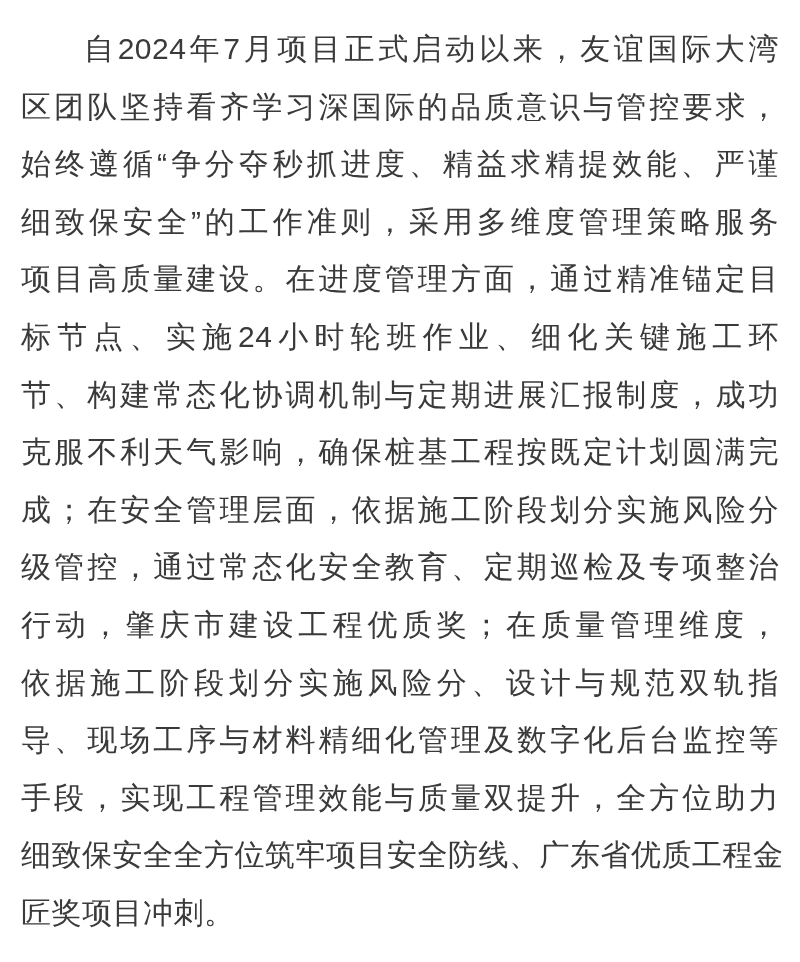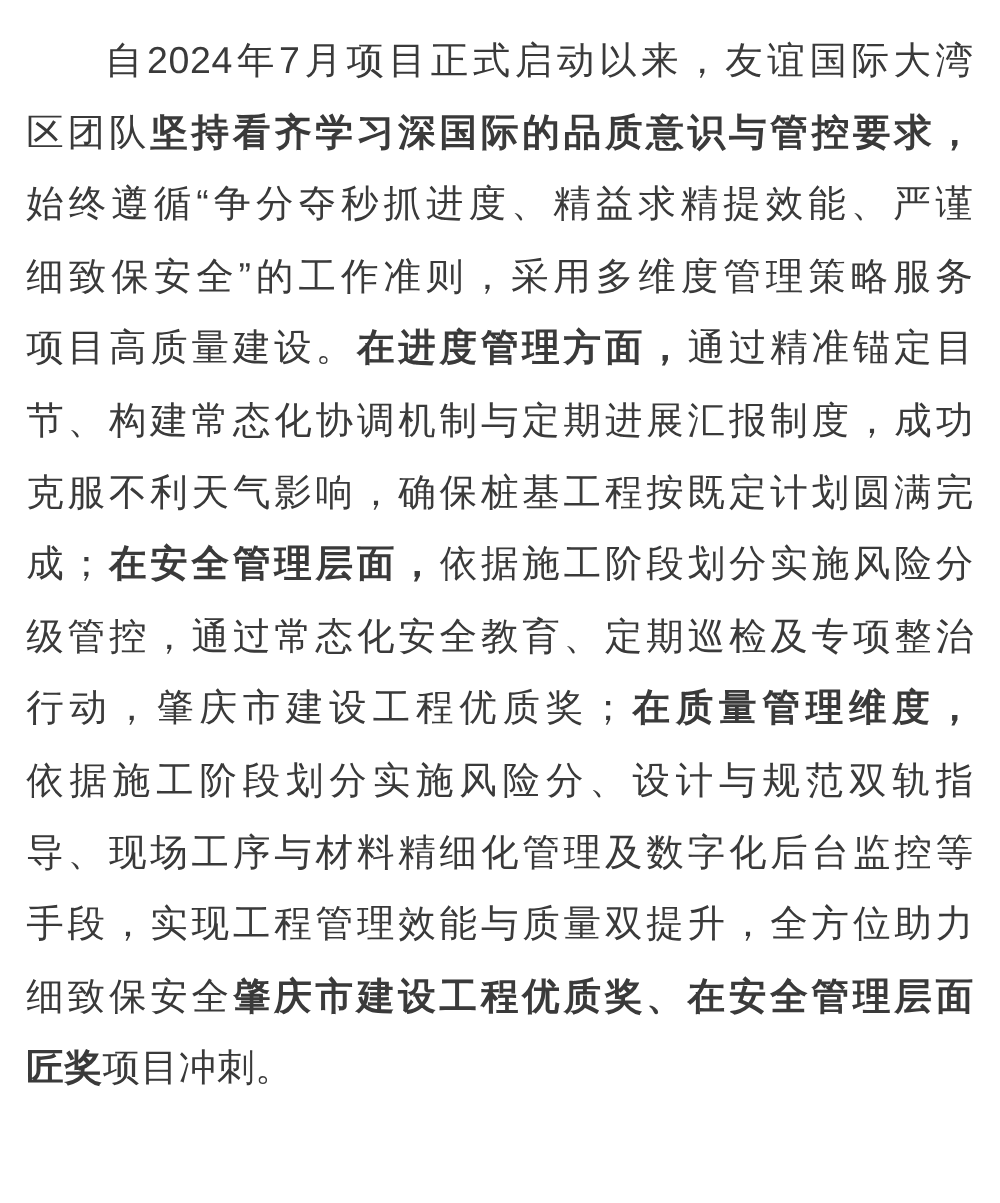--- a/index.html
+++ b/index.html
@@ -27,35 +27,36 @@
     text-align-last: justify;
     white-space: nowrap;
   }
   .line.indent {
     padding-left: 63px;
   }
   .line.last {
     text-align-last: left;
   }
   .seg.bold {
-    font-weight: 700;
+    font-weight: 400;
   }
 </style>
 </head>
 <body style="background: rgb(255, 255, 255);">
 
 <main class="article" style="color: rgb(58, 58, 58);">
     <div class="line indent"><span class="seg">自2024年7月项目正式启动以来，友谊国际大湾</span></div>
     <div class="line"><span class="seg">区团队</span><span class="seg bold">坚持看齐学习深国际的品质意识与管控要求，</span></div>
     <div class="line"><span class="seg">始终遵循“争分夺秒抓进度、精益求精提效能、严谨</span></div>
     <div class="line"><span class="seg">细致保安全”的工作准则，采用多维度管理策略服务</span></div>
     <div class="line"><span class="seg">项目高质量建设。</span><span class="seg bold">在进度管理方面，</span><span class="seg">通过精准锚定目</span></div>
+    <div class="line"><span class="seg">标节点、实施24小时轮班作业、细化关键施工环</span></div>
     <div class="line"><span class="seg">节、构建常态化协调机制与定期进展汇报制度，成功</span></div>
     <div class="line"><span class="seg">克服不利天气影响，确保桩基工程按既定计划圆满完</span></div>
     <div class="line"><span class="seg">成；</span><span class="seg bold">在安全管理层面，</span><span class="seg">依据施工阶段划分实施风险分</span></div>
     <div class="line"><span class="seg">级管控，通过常态化安全教育、定期巡检及专项整治</span></div>
     <div class="line"><span class="seg">行动，肇庆市建设工程优质奖；</span><span class="seg bold">在质量管理维度，</span></div>
     <div class="line"><span class="seg">依据施工阶段划分实施风险分、设计与规范双轨指</span></div>
     <div class="line"><span class="seg">导、现场工序与材料精细化管理及数字化后台监控等</span></div>
     <div class="line"><span class="seg">手段，实现工程管理效能与质量双提升，全方位助力</span></div>
-    <div class="line"><span class="seg">细致保安全</span><span class="seg bold">肇庆市建设工程优质奖、在安全管理层面</span></div>
+    <div class="line"><span class="seg">细致保安全</span><span class="seg bold">全方位筑牢项目安全防线、广东省优质工程金</span></div>
     <div class="line last"><span class="seg bold">匠奖</span><span class="seg">项目冲刺。</span></div>
   </main>
 
 </body></html>

